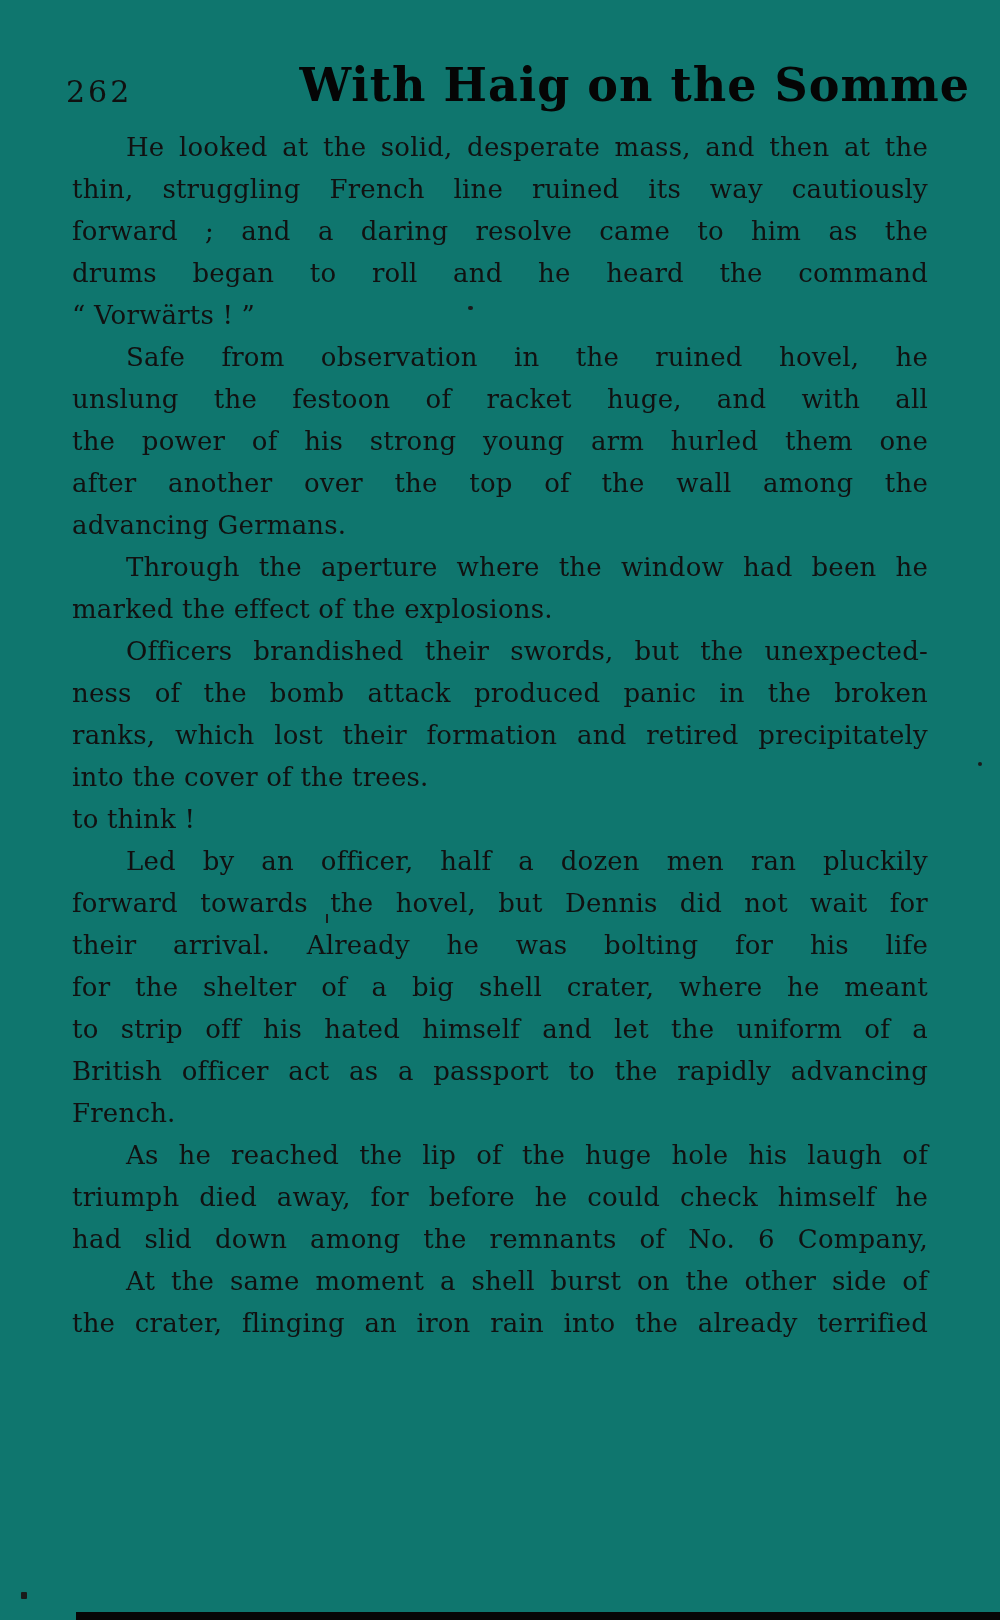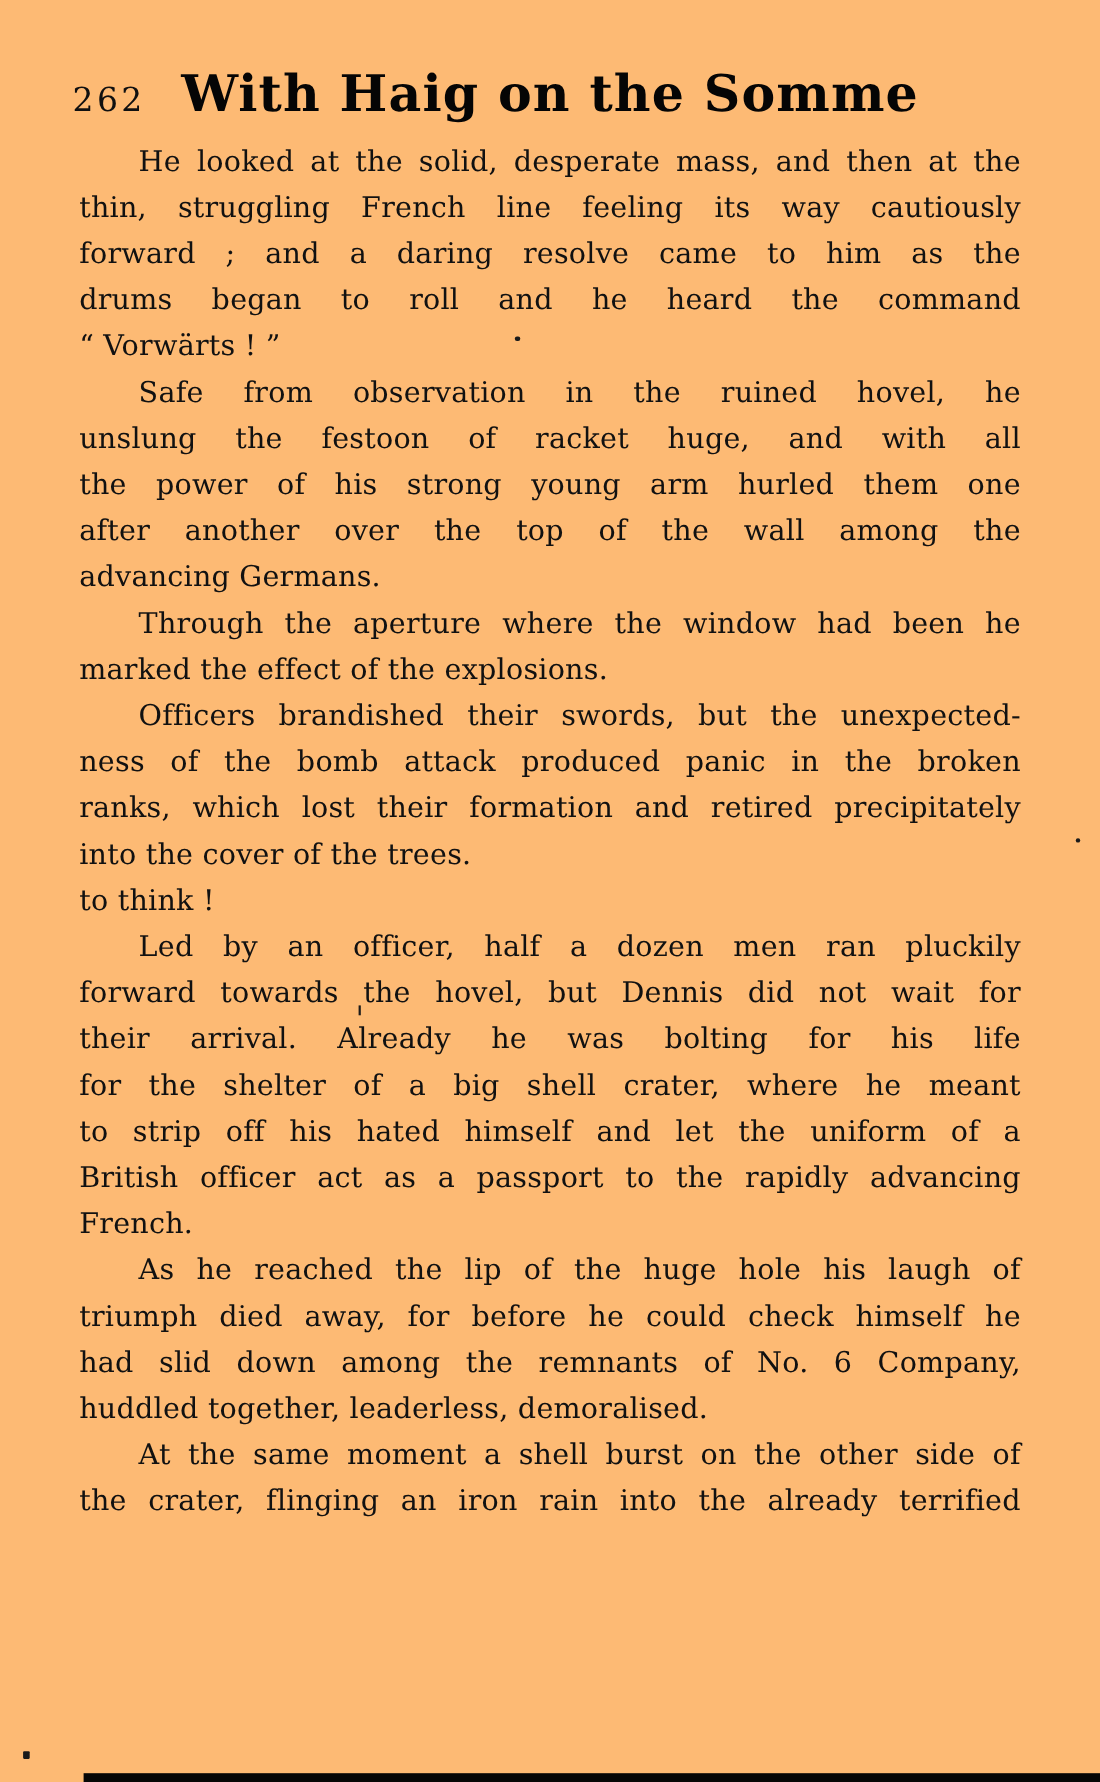--- a/index.html
+++ b/index.html
@@ -4,21 +4,21 @@
 <style>
   html, body {
     margin: 0;
     padding: 0;
     background: #ffffff;
   }
   .scan-page {
     position: relative;
     width: 1000px;
     height: 1620px;
-    background: #fdba74;
+    background: #0f766e;
     color: #0e0e0e;
     font-family: "DejaVu Serif", "Liberation Serif", serif;
     overflow: hidden;
   }
   .page-header {
     position: absolute;
     top: 58px;
     left: 0;
     width: 100%;
     height: 60px;
@@ -30,21 +30,21 @@
     font-size: 30px;
     letter-spacing: 3px;
     color: #101010;
   }
   .page-title {
     position: absolute;
     top: 2px;
     left: 30px;
     width: 940px;
     margin: 0;
-    text-align: center;
+    text-align: right;
     font-size: 46px;
     font-weight: bold;
     letter-spacing: 1px;
     line-height: 1.1;
     color: #050505;
   }
   .page-body {
     position: absolute;
     top: 126px;
     left: 72px;
@@ -88,21 +88,21 @@
 
 <div class="scan-page">
 
   <div class="page-header">
     <span class="page-number">262</span>
     <h1 class="page-title">With Haig on the Somme</h1>
   </div>
 
   <div class="page-body">
       <div class="pline indent">He looked at the solid, desperate mass, and then at the</div>
-      <div class="pline">thin, struggling French line feeling its way cautiously</div>
+      <div class="pline">thin, struggling French line ruined its way cautiously</div>
       <div class="pline">forward ; and a daring resolve came to him as the</div>
       <div class="pline">drums began to roll and he heard the command</div>
       <div class="pline lastline">“ Vorwärts ! ”</div>
       <div class="pline indent">Safe from observation in the ruined hovel, he</div>
       <div class="pline">unslung the festoon of racket huge, and with all</div>
       <div class="pline">the power of his strong young arm hurled them one</div>
       <div class="pline">after another over the top of the wall among the</div>
       <div class="pline lastline">advancing Germans.</div>
       <div class="pline indent">Through the aperture where the window had been he</div>
       <div class="pline lastline">marked the effect of the explosions.</div>
@@ -114,21 +114,20 @@
       <div class="pline indent">Led by an officer, half a dozen men ran pluckily</div>
       <div class="pline">forward towards the hovel, but Dennis did not wait for</div>
       <div class="pline">their arrival. Already he was bolting for his life</div>
       <div class="pline">for the shelter of a big shell crater, where he meant</div>
       <div class="pline">to strip off his hated himself and let the uniform of a</div>
       <div class="pline">British officer act as a passport to the rapidly advancing</div>
       <div class="pline lastline">French.</div>
       <div class="pline indent">As he reached the lip of the huge hole his laugh of</div>
       <div class="pline">triumph died away, for before he could check himself he</div>
       <div class="pline">had slid down among the remnants of No. 6 Company,</div>
-      <div class="pline lastline">huddled together, leaderless, demoralised.</div>
       <div class="pline indent">At the same moment a shell burst on the other side of</div>
       <div class="pline">the crater, flinging an iron rain into the already terrified</div>
     </div>
 
   <span class="ink-speck speck-a"></span>
   <span class="ink-speck speck-b"></span>
   <span class="ink-speck speck-c"></span>
   <span class="ink-speck speck-d"></span>
 
   <div class="scan-edge-bar"></div>

